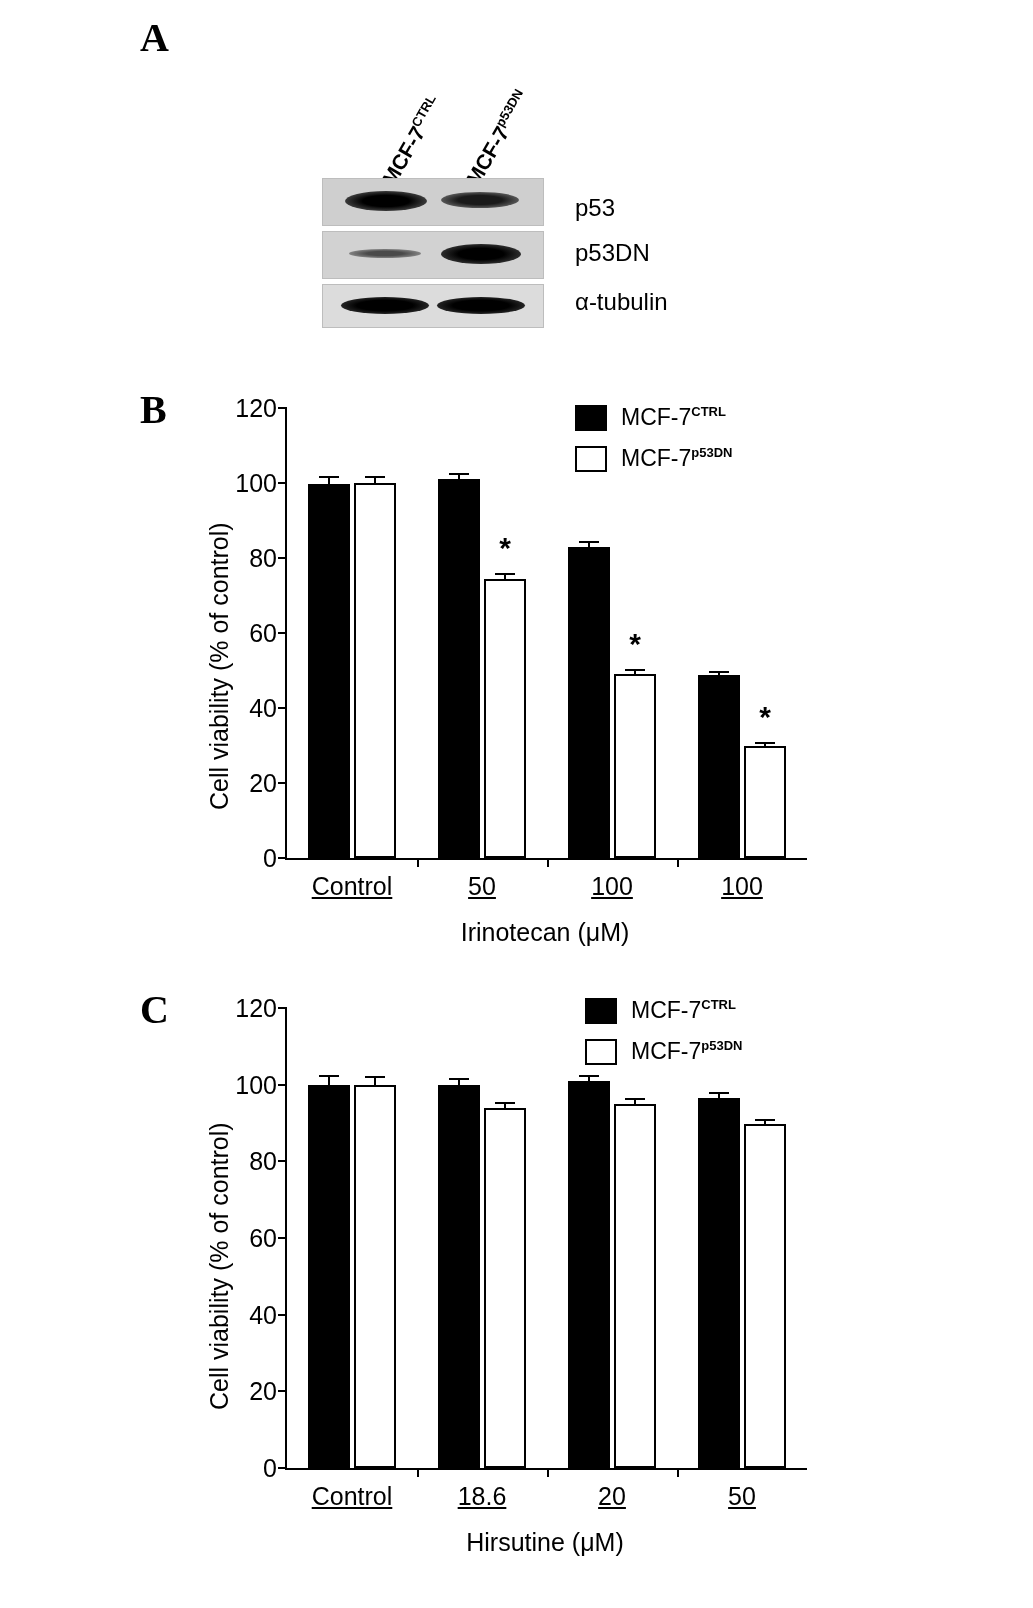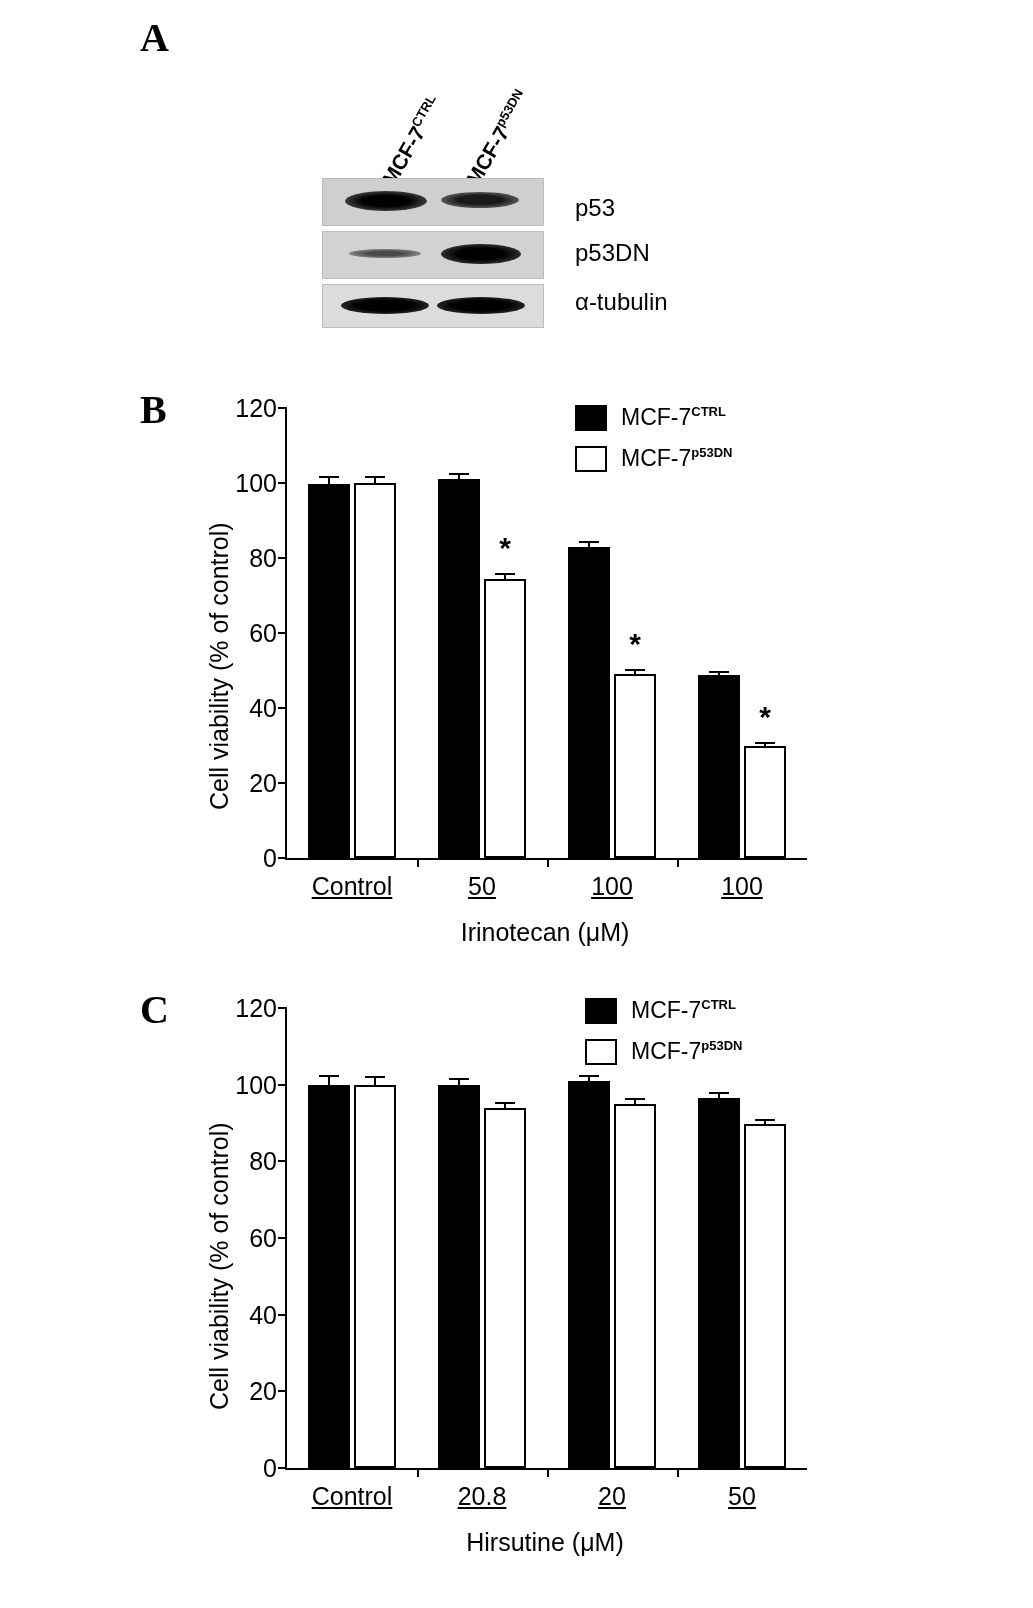--- a/index.html
+++ b/index.html
@@ -166,21 +166,21 @@
       <div class="ytick" style="top: 0px;">120</div>
       <div class="ytick-mark" style="top: 0px;"></div>
       <div class="xlabel-grp" style="left: 65px;">Control</div>
       <div class="bar filled" style="left: 21px; width: 42px; height: 383.333px;"></div>
       <div class="err" style="left: 41px; top: 67.0833px; height: 9.58333px;"></div>
       <div class="err-cap" style="left: 32px; top: 67.0833px; width: 20px;"></div>
       <div class="bar open" style="left: 67px; width: 42px; height: 383.333px;"></div>
       <div class="err" style="left: 87px; top: 68.2333px; height: 8.43333px;"></div>
       <div class="err-cap" style="left: 78px; top: 68.2333px; width: 20px;"></div>
       <div class="xtick-mark" style="left: 130px;"></div>
-      <div class="xlabel-grp" style="left: 195px;">20.8</div>
+      <div class="xlabel-grp" style="left: 195px;">18.6</div>
       <div class="bar filled" style="left: 151px; width: 42px; height: 383.333px;"></div>
       <div class="err" style="left: 171px; top: 69.7667px; height: 6.9px;"></div>
       <div class="err-cap" style="left: 162px; top: 69.7667px; width: 20px;"></div>
       <div class="bar open" style="left: 197px; width: 42px; height: 360.333px;"></div>
       <div class="err" style="left: 217px; top: 93.5333px; height: 6.13333px;"></div>
       <div class="err-cap" style="left: 208px; top: 93.5333px; width: 20px;"></div>
       <div class="xtick-mark" style="left: 260px;"></div>
       <div class="xlabel-grp" style="left: 325px;">20</div>
       <div class="bar filled" style="left: 281px; width: 42px; height: 387.167px;"></div>
       <div class="err" style="left: 301px; top: 66.7px; height: 6.13333px;"></div>

